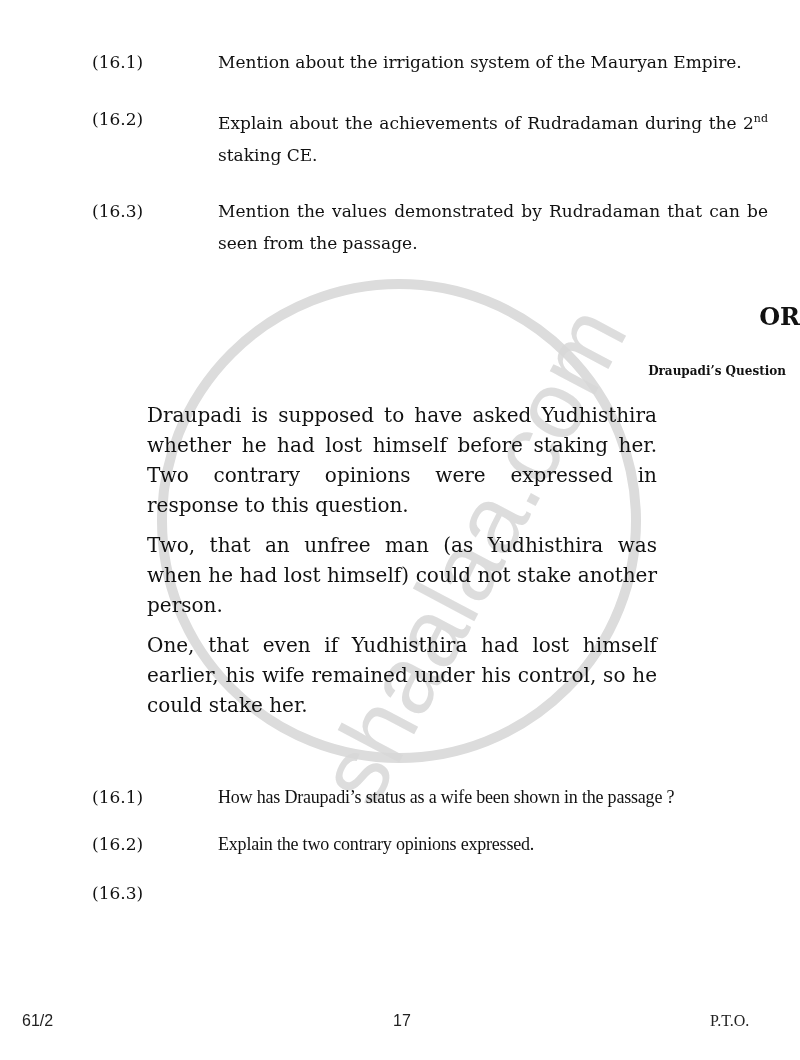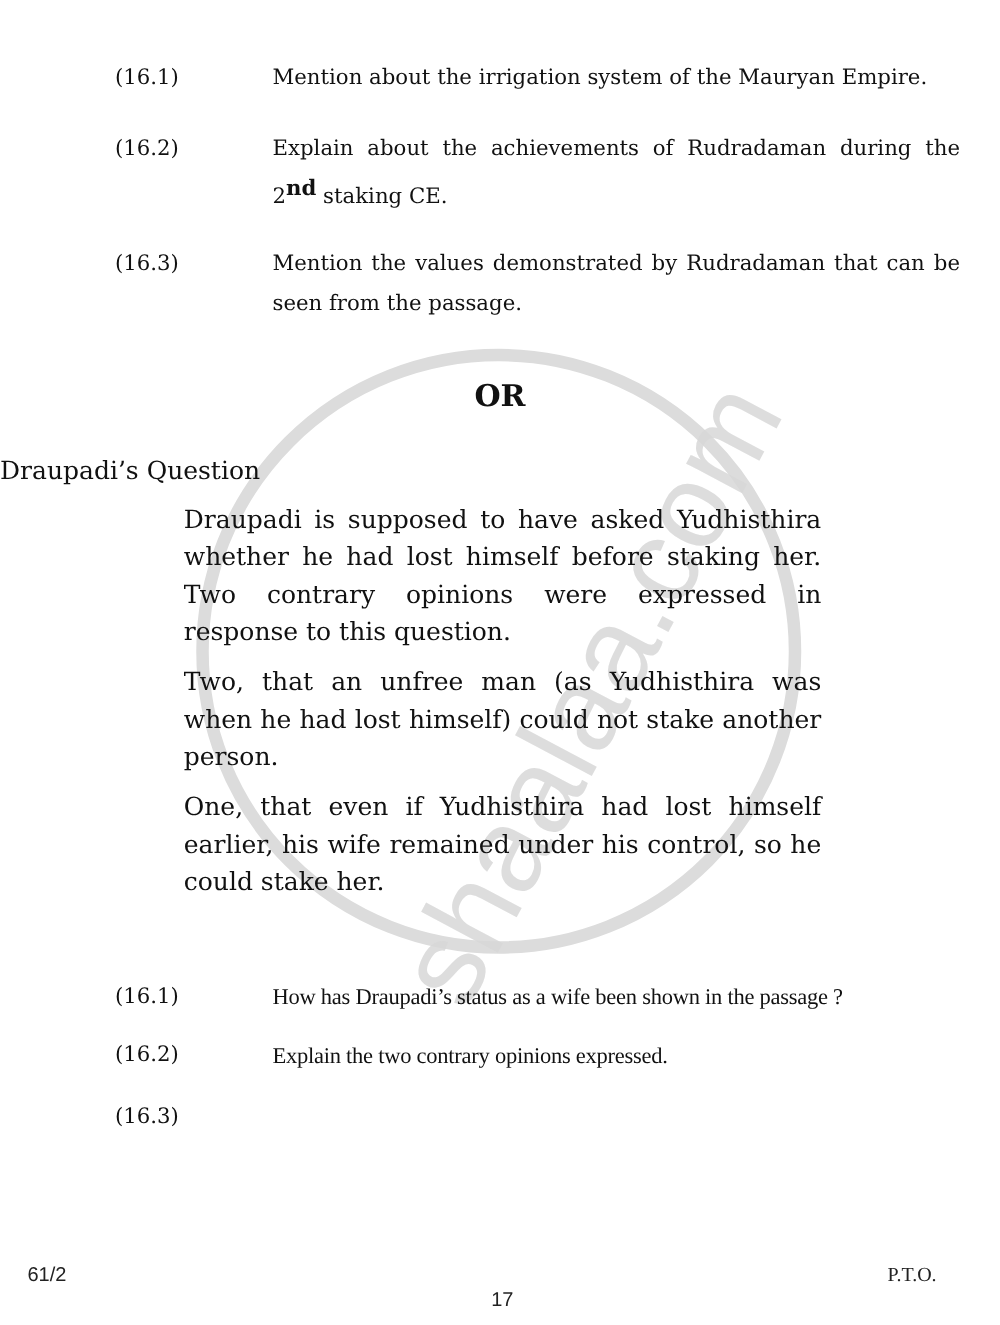--- a/index.html
+++ b/index.html
@@ -6,42 +6,42 @@
   body {
     width: 800px; height: 1060px; background: #ffffff; position: relative; overflow: hidden;
     font-family: "DejaVu Serif", "Liberation Serif", serif; color: #111;
   }
   .page { position: absolute; left: 0; top: 0; width: 800px; height: 1060px; }
   .q { position: absolute; font-size: 17px; line-height: 32px; }
   .q .num { position: absolute; left: 0; top: 0; width: 70px; }
   .q .txt { position: absolute; left: 78px; top: 0; text-align: justify; margin-left: 48px; }
   .cond { font-family: "Liberation Serif", serif; font-size: 18px; letter-spacing: -0.2px; line-height: 26px; }
   .or {
-    position: absolute; left: 0; width: 800px; top: 302px; text-align: center;
+    position: absolute; left: 0; width: 800px; top: 302px; text-align: right;
     font-weight: bold; font-size: 24px;
   }
   .ptitle {
-    position: absolute; left: 0; width: 786px; top: 364px; text-align: left;
-    font-weight: normal; font-size: 20px;
+    position: absolute; left: 0; width: 786px; top: 364px; text-align: right;
+    font-weight: bold; font-size: 12px;
   }
   .passage { position: absolute; left: 147px; width: 510px; top: 400px; font-size: 20px; line-height: 30px; }
   .passage p { margin: 0 0 10px 0; text-align: justify; text-align-last: left; }
   .footer {
     position: absolute; font-family: "Liberation Sans", sans-serif; font-size: 17px; color: #222;
   }
   .wm-circle {
     position: absolute; left: 157px; top: 279px; width: 484px; height: 484px;
     border: 10px solid #dcdcdc; border-radius: 50%; box-sizing: border-box; pointer-events: none;
   }
   .wm-text {
     position: absolute; left: 200px; top: 500px; font-family: "Liberation Sans", sans-serif;
     font-size: 96px; color: #d8d8d8; transform: rotate(-62deg); transform-origin: center;
     pointer-events: none; white-space: nowrap; opacity: 0.85;
   }
-  sup { font-size: 17px; font-weight: bold; }
+  sup { font-size: 11px; }
 </style>
 </head>
 <body>
 
 <div class="page">
 
   <div class="wm-circle"></div>
   <div class="wm-text">shaalaa.com</div>
 
   <div class="q" style="left:92px; top:46px; width:640px; height:32px;">
@@ -76,16 +76,16 @@
   <div class="q" style="left:92px; top:828px; width:680px; height:32px;">
     <span class="num">(16.2)</span>
     <span class="txt cond" style="width:600px; top:3px;">Explain the two contrary opinions expressed.</span>
   </div>
 
   <div class="q" style="left:92px; top:877px; width:680px; height:56px;">
     <span class="num">(16.3)</span>
   </div>
 
   <div class="footer" style="left:22px; top:1012px; font-size:16px;">61/2</div>
-  <div class="footer" style="left:393px; top:1012px; font-size:16px;margin-top:20px;">17</div>
+  <div class="footer" style="left:393px; top:1012px; font-size:16px;">17</div>
   <div class="footer" style="left:710px; top:1012px; font-size:16px;font-family:Liberation Serif, serif;">P.T.O.</div>
 
 </div>
 
 </body></html>

